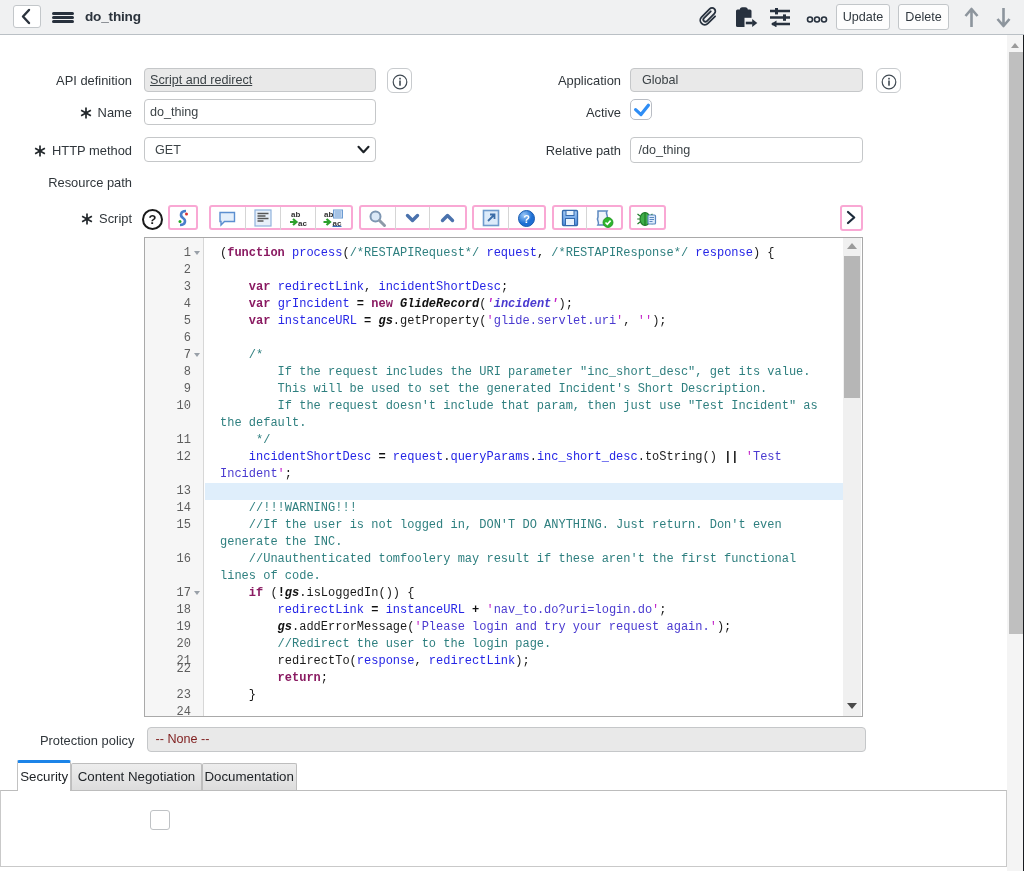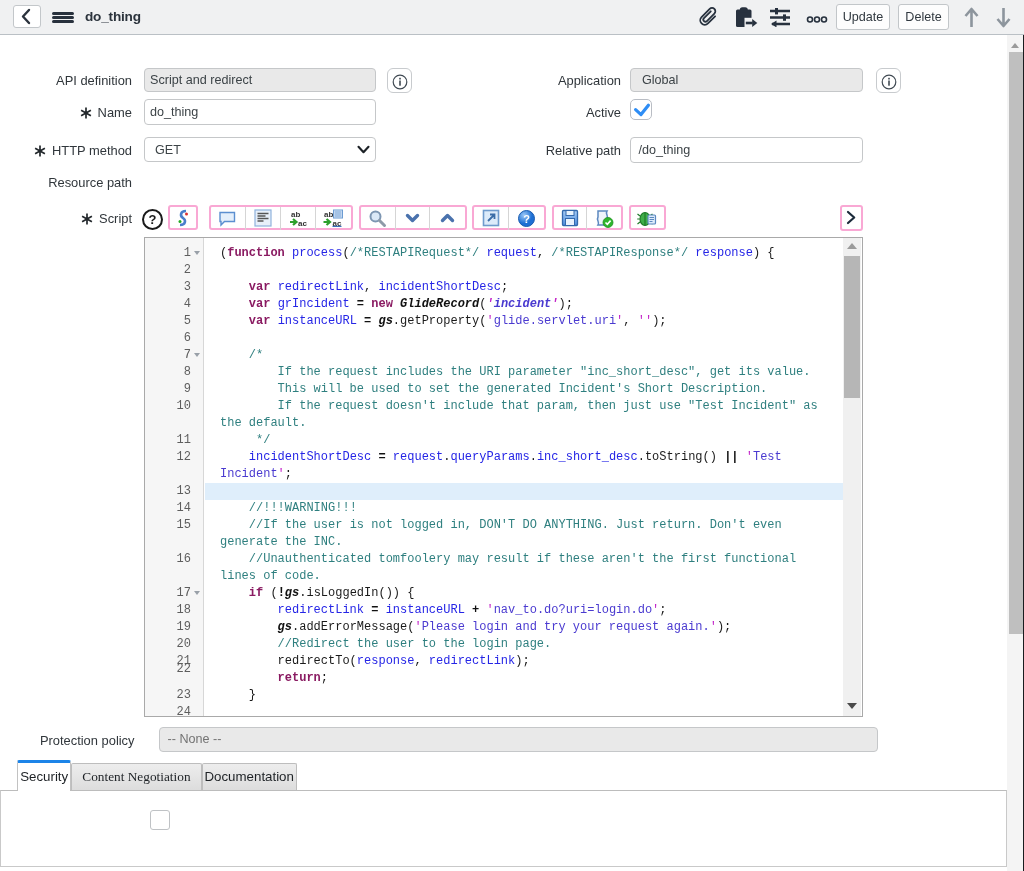--- a/index.html
+++ b/index.html
@@ -125,21 +125,21 @@
 
     <svg class="abs" style="left:964px;top:7px" width="15" height="21" viewBox="0 0 15 21">
       <path d="M7.5 20 V3 M1.5 9 L7.5 2 L13.5 9" fill="none" stroke="#8d959d" stroke-width="2.6" stroke-linejoin="round"></path>
     </svg>
     <svg class="abs" style="left:996px;top:7px" width="15" height="21" viewBox="0 0 15 21">
       <path d="M7.5 1 V18 M1.5 12 L7.5 19 L13.5 12" fill="none" stroke="#8d959d" stroke-width="2.6" stroke-linejoin="round"></path>
     </svg>
   </div>
 
   <div class="lbl" style="right:892px;top:73.3px;">API definition</div>
-  <div class="fld ro" style="left:143.5px;top:67.5px;width:232.5px;height:24.5px;">Script and redirect</div>
+  <div class="fld ro" style="left:143.5px;top:67.5px;width:232.5px;height:24.5px;text-decoration:underline;">Script and redirect</div>
   <div class="infob" style="left:387px;top:67.5px;"><svg width="23" height="24" viewBox="0 0 23 24">
         <circle cx="12" cy="13" r="6.8" fill="none" stroke="#404a53" stroke-width="1.2"></circle>
         <rect x="11.2" y="11.5" width="1.6" height="5.2" fill="#404a53"></rect>
         <rect x="11.2" y="8.8" width="1.6" height="1.7" fill="#404a53"></rect>
       </svg></div>
 
   <div class="lbl" style="right:892px;top:105px;"><svg class="astsvg" width="12" height="12" viewBox="0 0 12 12" style="vertical-align:-1.5px;margin-right:6px;">
         <path d="M6 0.4 V11.6 M1.1 3.2 L10.9 8.8 M10.9 3.2 L1.1 8.8" stroke="#23282c" stroke-width="1.7"></path>
       </svg>Name</div>
   <div class="fld ed" style="left:143.5px;top:98.5px;width:232.5px;height:26px;">do_thing</div>
@@ -330,24 +330,24 @@
       </div>
     <div id="code"><div>(<span class="k">function</span> <span class="v">process</span>(<span class="c">/*RESTAPIRequest*/</span> <span class="v">request</span>, <span class="c">/*RESTAPIResponse*/</span> <span class="v">response</span>) {</div><div></div><div>    <span class="k">var</span> <span class="v">redirectLink</span>, <span class="v">incidentShortDesc</span>;</div><div>    <span class="k">var</span> <span class="v">grIncident</span> <span class="o">=</span> <span class="k">new</span> <span class="g">GlideRecord</span>(<span class="q bi">'</span><span class="s bi">incident</span><span class="q bi">'</span>);</div><div>    <span class="k">var</span> <span class="v">instanceURL</span> <span class="o">=</span> <span class="g">gs</span>.getProperty(<span class="q">'</span><span class="s">glide.servlet.uri</span><span class="q">'</span>, <span class="q">''</span>);</div><div></div><div>    <span class="c">/*</span></div><div><span class="c">        If the request includes the URI parameter "inc_short_desc", get its value.</span></div><div><span class="c">        This will be used to set the generated Incident's Short Description.</span></div><div><span class="c">        If the request doesn't include that param, then just use "Test Incident" as</span></div><div><span class="c">the default.</span></div><div><span class="c">     */</span></div><div>    <span class="v">incidentShortDesc</span> <span class="o">=</span> <span class="v">request</span>.<span class="v">queryParams</span>.<span class="v">inc_short_desc</span>.toString() <span class="o">||</span> <span class="q">'</span><span class="s">Test</span></div><div><span class="s">Incident</span><span class="q">'</span>;</div><div></div><div>    <span class="c">//!!!WARNING!!!</span></div><div>    <span class="c">//If the user is not logged in, DON'T DO ANYTHING. Just return. Don't even</span></div><div><span class="c">generate the INC.</span></div><div>    <span class="c">//Unauthenticated tomfoolery may result if these aren't the first functional</span></div><div><span class="c">lines of code.</span></div><div>    <span class="k">if</span> (<span class="o">!</span><span class="g">gs</span>.isLoggedIn()) {</div><div>        <span class="v">redirectLink</span> <span class="o">=</span> <span class="v">instanceURL</span> <span class="o">+</span> <span class="q">'</span><span class="s">nav_to.do?uri=login.do</span><span class="q">'</span>;</div><div>        <span class="g">gs</span>.addErrorMessage(<span class="q">'</span><span class="s">Please login and try your request again.</span><span class="q">'</span>);</div><div>        <span class="c">//Redirect the user to the login page.</span></div><div>        redirectTo(<span class="v">response</span>, <span class="v">redirectLink</span>);</div><div>        <span class="k">return</span>;</div><div>    }</div><div></div></div>
     <div id="esb">
       <div class="sbarrow" style="top:5px;border-bottom:6px solid #9b9b9b;"></div>
       <div class="thumb"></div>
       <div class="sbarrow" style="bottom:7.5px;border-top:6px solid #4a4a4a;"></div>
     </div>
   </div>
 
   <div class="lbl" style="right:889.5px;top:733px;">Protection policy</div>
-  <div class="fld ro" style="left:159px;top:726.5px;width:718.5px;height:25.5px;color:#737373;padding-left:7.5px;">-- None --</div>
+  <div class="fld ro" style="left:147px;top:726.5px;width:718.5px;height:25.5px;color:#7f1d1d;padding-left:7.5px;">-- None --</div>
 
   <div class="tab" style="left:17.2px;top:759.5px;width:54px;height:31px;background:#fff;border:1px solid #c2c2c2;border-bottom:none;border-top:3px solid #1c84e8;border-radius:2px 2px 0 0;line-height:27px;">Security</div>
-  <div class="tab" style="left:71.2px;top:762.5px;width:130.5px;height:28px;background:linear-gradient(#ededed,#dcdcdc);border:1px solid #bdbdbd;border-bottom:none;border-radius:2px 2px 0 0;line-height:26px;font-family:Liberation Serif, serif;">Content Negotiation</div>
+  <div class="tab" style="left:71.2px;top:762.5px;width:130.5px;height:28px;background:linear-gradient(#ededed,#dcdcdc);border:1px solid #bdbdbd;border-bottom:none;border-radius:2px 2px 0 0;line-height:26px;">Content Negotiation</div>
   <div class="tab" style="left:201.7px;top:762.5px;width:95px;height:28px;background:linear-gradient(#ededed,#dcdcdc);border:1px solid #bdbdbd;border-bottom:none;border-radius:2px 2px 0 0;line-height:26px;">Documentation</div>
   <div id="tabpanel"></div>
   <div class="abs" style="left:18.2px;top:789px;width:52px;height:2px;background:#fff;"></div>
 
   <div class="abs" style="left:150px;top:810px;width:20px;height:20px;background:#fff;border:1px solid #bfc2c5;border-radius:3px;"></div>
 
   <div id="msb">
     <div class="sbarrow" style="left:4px;top:8px;border-left:4px solid transparent;border-right:4px solid transparent;border-bottom:5px solid #9b9b9b;"></div>
     <div id="msbthumb"></div>
   </div>

